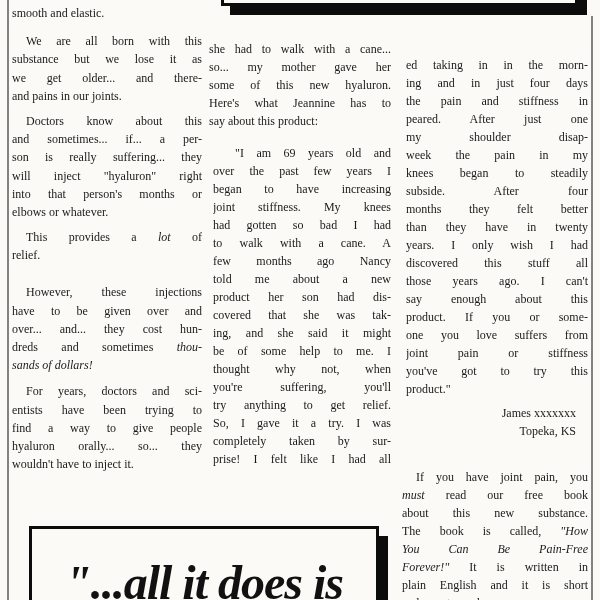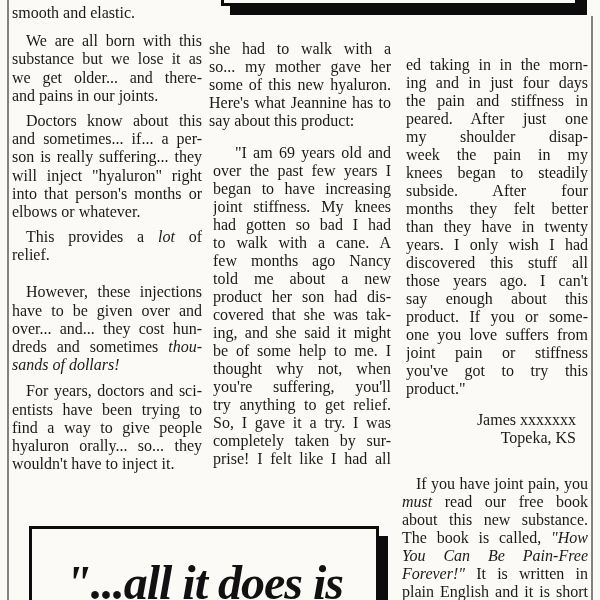--- a/index.html
+++ b/index.html
@@ -30,21 +30,21 @@
   #bottom-ad-box .headline{
     margin-top:26px;
     text-align:center;
     font-size:48px;
     font-weight:700;
     font-style:italic;
     letter-spacing:-1px;
     color:#111;
     white-space:nowrap;
   }
-  .col{position:absolute;font-size:16px;}
+  .col{position:absolute;font-size:12px;}
   #col-left  {left:12px; top:4px;  width:190px;--lh:18.2px;}
   #col-mid   {left:209px;top:40px; width:182px;--lh:18px;}
   #col-right {left:402px;top:56px; width:186px;--lh:18px;}
   .block{margin:0;}
   .line{
     line-height:var(--lh);
     height:var(--lh);
     overflow:hidden;
   }
   .line.j{text-align:justify;}
@@ -142,21 +142,21 @@
         <div class="line j">years. I only wish I had</div>
         <div class="line j">discovered this stuff all</div>
         <div class="line j">those years ago. I can't</div>
         <div class="line j">say enough about this</div>
         <div class="line j">product. If you or some-</div>
         <div class="line j">one you love suffers from</div>
         <div class="line j">joint pain or stiffness</div>
         <div class="line j">you've got to try this</div>
         <div class="line">product."</div>
       </div>
-      <div class="block" style="margin-top: 13px;">
+      <div class="block" style="margin-top: 6px;">
         <div class="line r">James xxxxxxx</div>
         <div class="line r">Topeka, KS</div>
       </div>
       <div class="block" style="margin-top: 28px;">
         <div class="line j" style="text-indent: 14px;">If you have joint pain, you</div>
         <div class="line j"><i>must</i> read our free book</div>
         <div class="line j">about this new substance.</div>
         <div class="line j">The book is called, <i>"How</i></div>
         <div class="line j"><i>You Can Be Pain-Free</i></div>
         <div class="line j"><i>Forever!"</i> It is written in</div>

